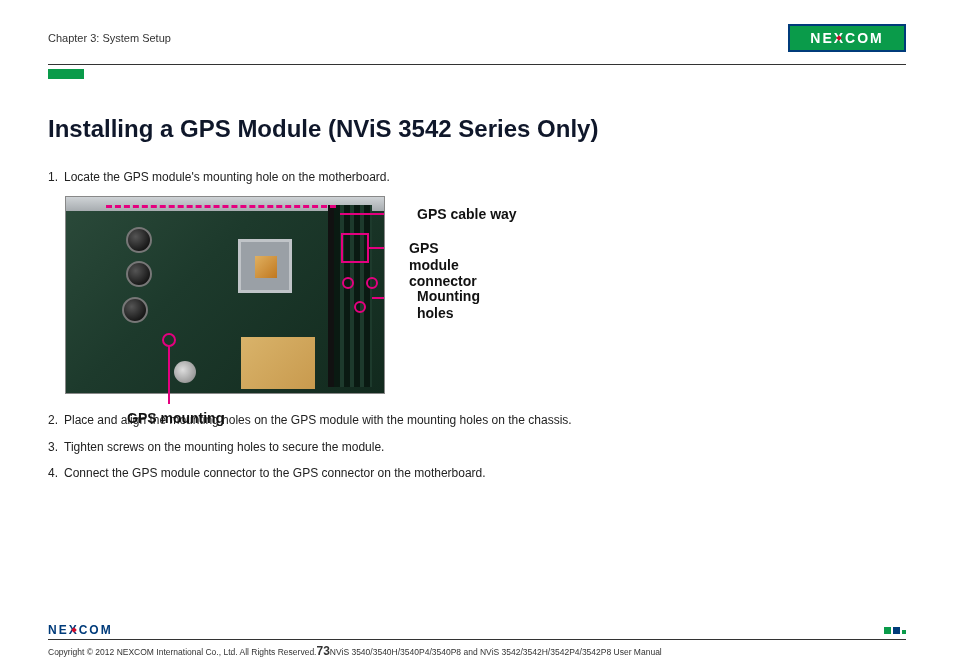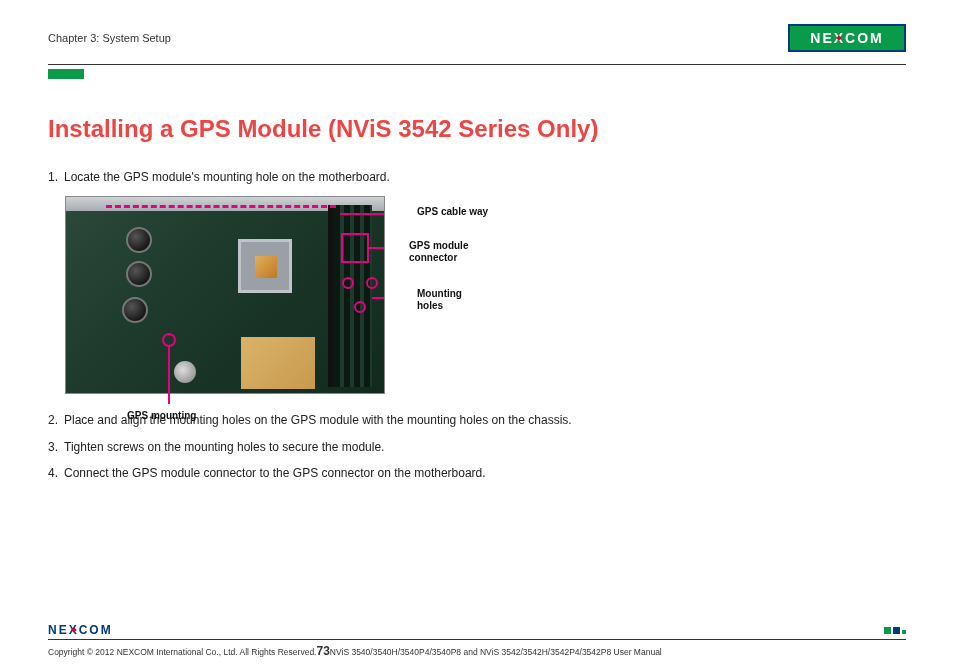--- a/index.html
+++ b/index.html
@@ -62,21 +62,21 @@
   .green-tab {
     width: 36px;
     height: 10px;
     background: #0a9b4a;
     margin-bottom: 36px;
   }
   
   .title {
     font-size: 24px;
     font-weight: 700;
-    color: #ef4444;
+    color: #0f172a;
     margin-bottom: 26px;
   }
   
   .body-col {
     width: 560px;
   }
   .step {
     font-size: 12px;
     color: #222;
     display: flex;
@@ -150,21 +150,21 @@
   
   .lead{position:absolute;background:#e4007f;height:2px;}
   .lead-cable{left:274px;top:16px;width:72px;}
   .lead-conn{left:303px;top:50px;width:42px;}
   .lead-mh{left:306px;top:100px;width:38px;}
   .lead-gps{
     position:absolute;left:103px;top:150px;width:2px;height:58px;background:#e4007f;
   }
   
   .callout{
-    position:absolute;font-size:10px;font-weight:700;color:#111;line-height:1.2;
+    position:absolute;font-size:14px;font-weight:700;color:#111;line-height:1.2;
   }
   .cl-cable{left:352px;top:10px;}
   .cl-conn{left:344px;top:44px;width:80px;}
   .cl-mh{left:352px;top:92px;width:70px;}
   .cl-gps{left:62px;top:214px;}
   
   .footer {
     position: absolute;
     left: 48px; right: 48px; bottom: 14px;
   }

